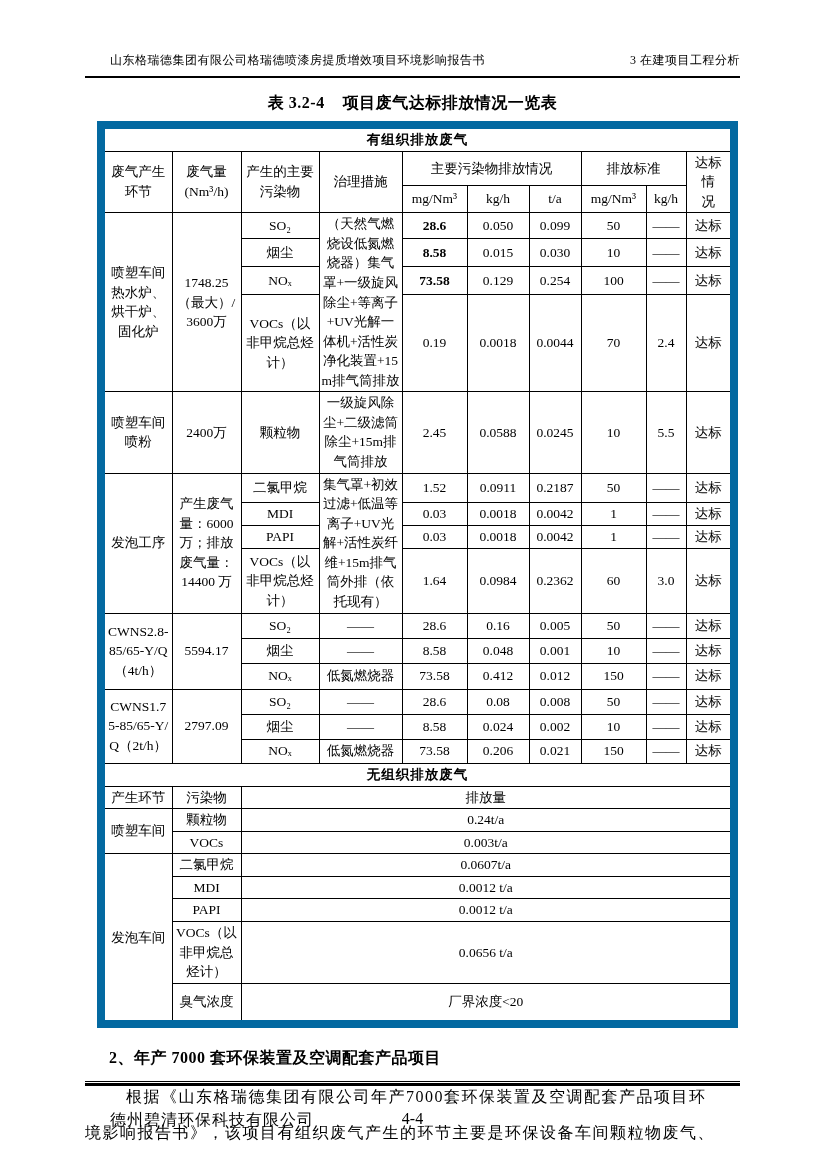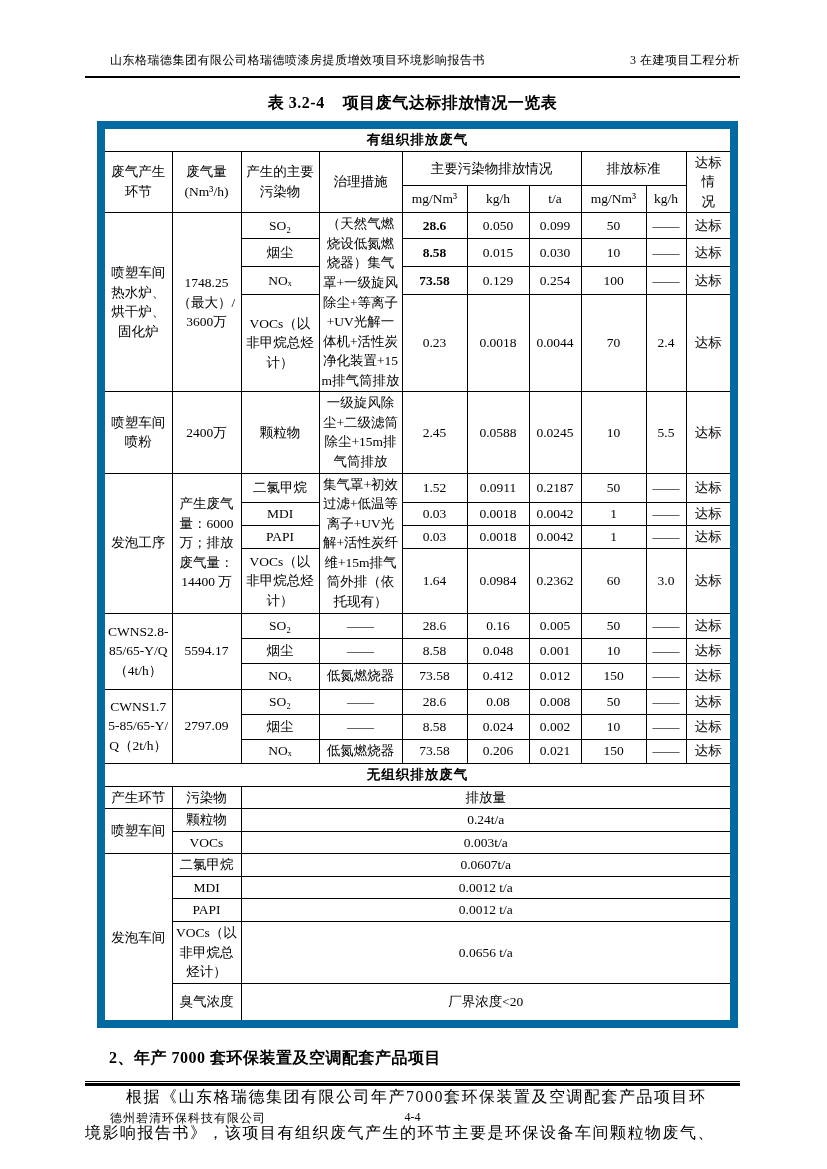--- a/index.html
+++ b/index.html
@@ -47,21 +47,21 @@
     margin:20px 0 0 24px; font-weight:bold; font-size:16px; letter-spacing:0.5px;
   }
   .body-para {
     margin-top:10px; font-size:16px; line-height:36px;
     letter-spacing:1.5px; text-indent:41px; white-space:pre-line;font-family:Liberation Serif, serif;
   }
 
   
   .page-footer { position:absolute; left:85px; right:87px; top:1081px; }
   .footer-rule { border-top:1px solid #000; border-bottom:3px solid #000; height:5px; }
-  .footer-row { position:relative; margin-top:4px; font-size:12px; }
+  .footer-row { position:relative; margin-top:4px; font-size:16px; }
   .footer-row .company { position:absolute; left:25px; top:0; letter-spacing:1px; }
   .footer-row .pagenum { display:block; text-align:center;margin-top:24px; }
 </style>
 </head>
 <body>
 
 <div class="page">
 
   <div class="running-header">
     <span class="left">山东格瑞德集团有限公司格瑞德喷漆房提质增效项目环境影响报告书</span>
@@ -137,21 +137,21 @@
         <td>NOₓ</td>
         <td class="bv">73.58</td>
         <td>0.129</td>
         <td>0.254</td>
         <td>100</td>
         <td>——</td>
         <td>达标</td>
       </tr>
       <tr style="height:86px">
         <td class="brk">VOCs（以非甲烷总烃计）</td>
-        <td>0.23</td>
+        <td>0.19</td>
         <td>0.0018</td>
         <td>0.0044</td>
         <td>70</td>
         <td>2.4</td>
         <td>达标</td>
       </tr>
 
       <tr style="height:78px">
         <td>喷塑车间喷粉</td>
         <td>2400万</td>

